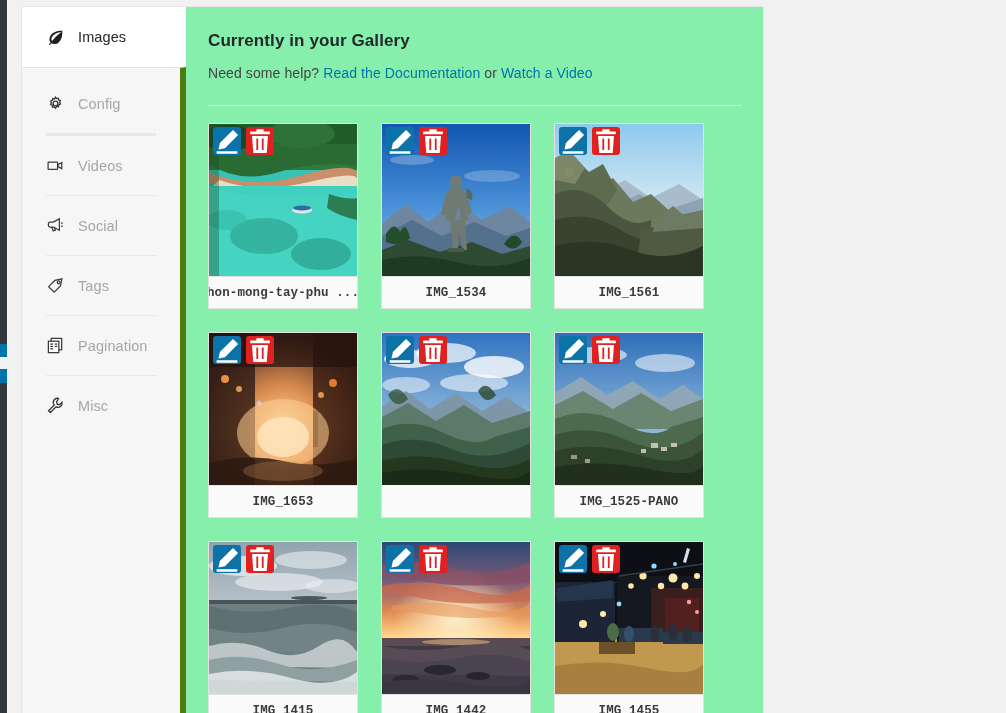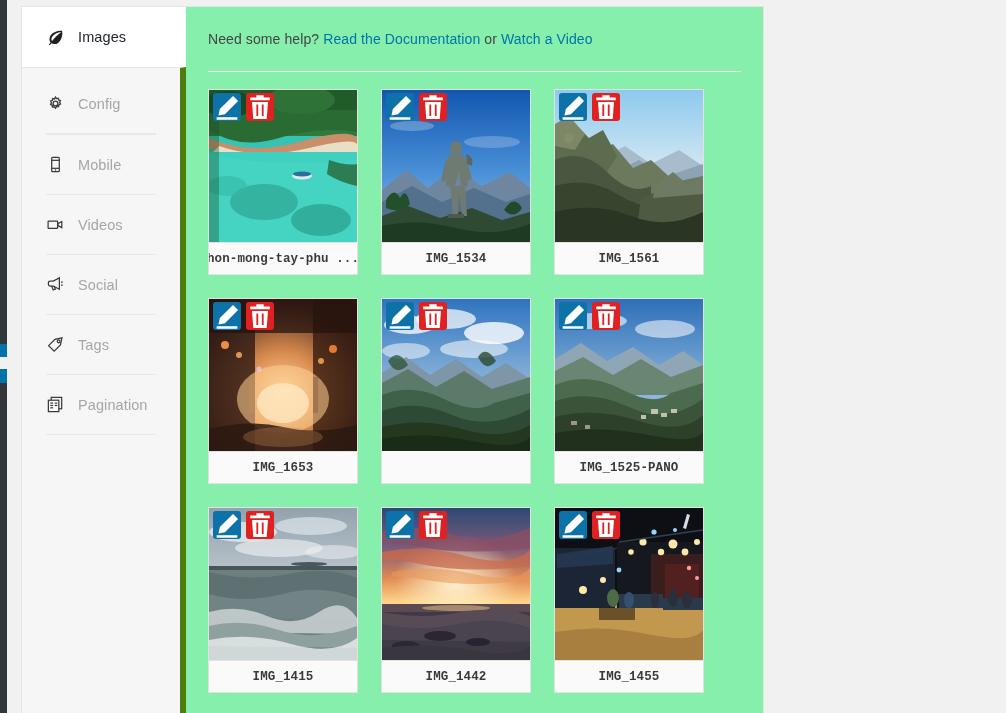--- a/index.html
+++ b/index.html
@@ -171,31 +171,20 @@
             <path d="M10 2.2l1 1.6 1.9-.4.4 1.9 1.8.7-.8 1.8.9 1.7-1.7.9-.3 1.9-1.9-.2L10 14l-1.3-1.5-1.9.2-.3-1.9-1.7-.9.9-1.7-.8-1.8 1.8-.7.4-1.9 1.9.4z" transform="translate(0,1)"></path>
             <circle cx="10" cy="10" r="2.5"></circle>
           </svg>
         </span>
         <span class="nav-label">Config</span>
       </div>
       <div class="nav-sep"></div>
 
       <div class="nav-sep"></div>
 
-      <div class="nav-item">
-        <span class="nav-ico">
-          <svg viewBox="0 0 20 20" width="19" height="19" fill="none" stroke="#3a3a3a" stroke-width="1.3">
-            <rect x="6" y="2.5" width="8" height="15" rx="1"></rect>
-            <line x1="6" y1="5.6" x2="14" y2="5.6"></line>
-            <line x1="6" y1="14" x2="14" y2="14"></line>
-            <circle cx="10" cy="15.8" r=".8" fill="#3a3a3a" stroke="none"></circle>
-          </svg>
-        </span>
-        <span class="nav-label">Mobile</span>
-      </div>
       <div class="nav-sep"></div>
 
       <div class="nav-item">
         <span class="nav-ico">
           <svg viewBox="0 0 20 20" width="19" height="19" fill="none" stroke="#3a3a3a" stroke-width="1.3">
             <rect x="2.2" y="6.5" width="10" height="7.5" rx=".6"></rect>
             <path d="M12.6 9.1l4-2.2v6.4l-4-2.2z"></path>
           </svg>
         </span>
         <span class="nav-label">Videos</span>
@@ -235,26 +224,35 @@
             <line x1="4.5" y1="11" x2="7.5" y2="11"></line>
             <line x1="4.5" y1="13.5" x2="7.5" y2="13.5"></line>
             <line x1="9.2" y1="8.5" x2="11.8" y2="8.5"></line>
             <line x1="9.2" y1="11" x2="11.8" y2="11"></line>
           </svg>
         </span>
         <span class="nav-label">Pagination</span>
       </div>
       <div class="nav-sep"></div>
 
+      <div class="nav-item">
+        <span class="nav-ico">
+          <svg viewBox="0 0 20 20" width="19" height="19" fill="none" stroke="#3a3a3a" stroke-width="1.4">
+            <path d="M13.2 2.6a4.3 4.3 0 00-4.5 6.9l-6 6 1.9 1.9 6-6a4.3 4.3 0 006.2-4.8l-2.6 2.6-2.4-.6-.6-2.4z"></path>
+          </svg>
+        </span>
+        <span class="nav-label">Misc</span>
+      </div>
 
     </div>
   </div>
 
   <div id="content">
 
+    <div id="page-title">Currently in your Gallery</div>
 
     <div id="help-line">
       <span>Need some help?</span>
       <a href="#">Read the Documentation</a>
       <span>or</span>
       <a href="#">Watch a Video</a>
     </div>
 
     <div id="divider"></div>
 

